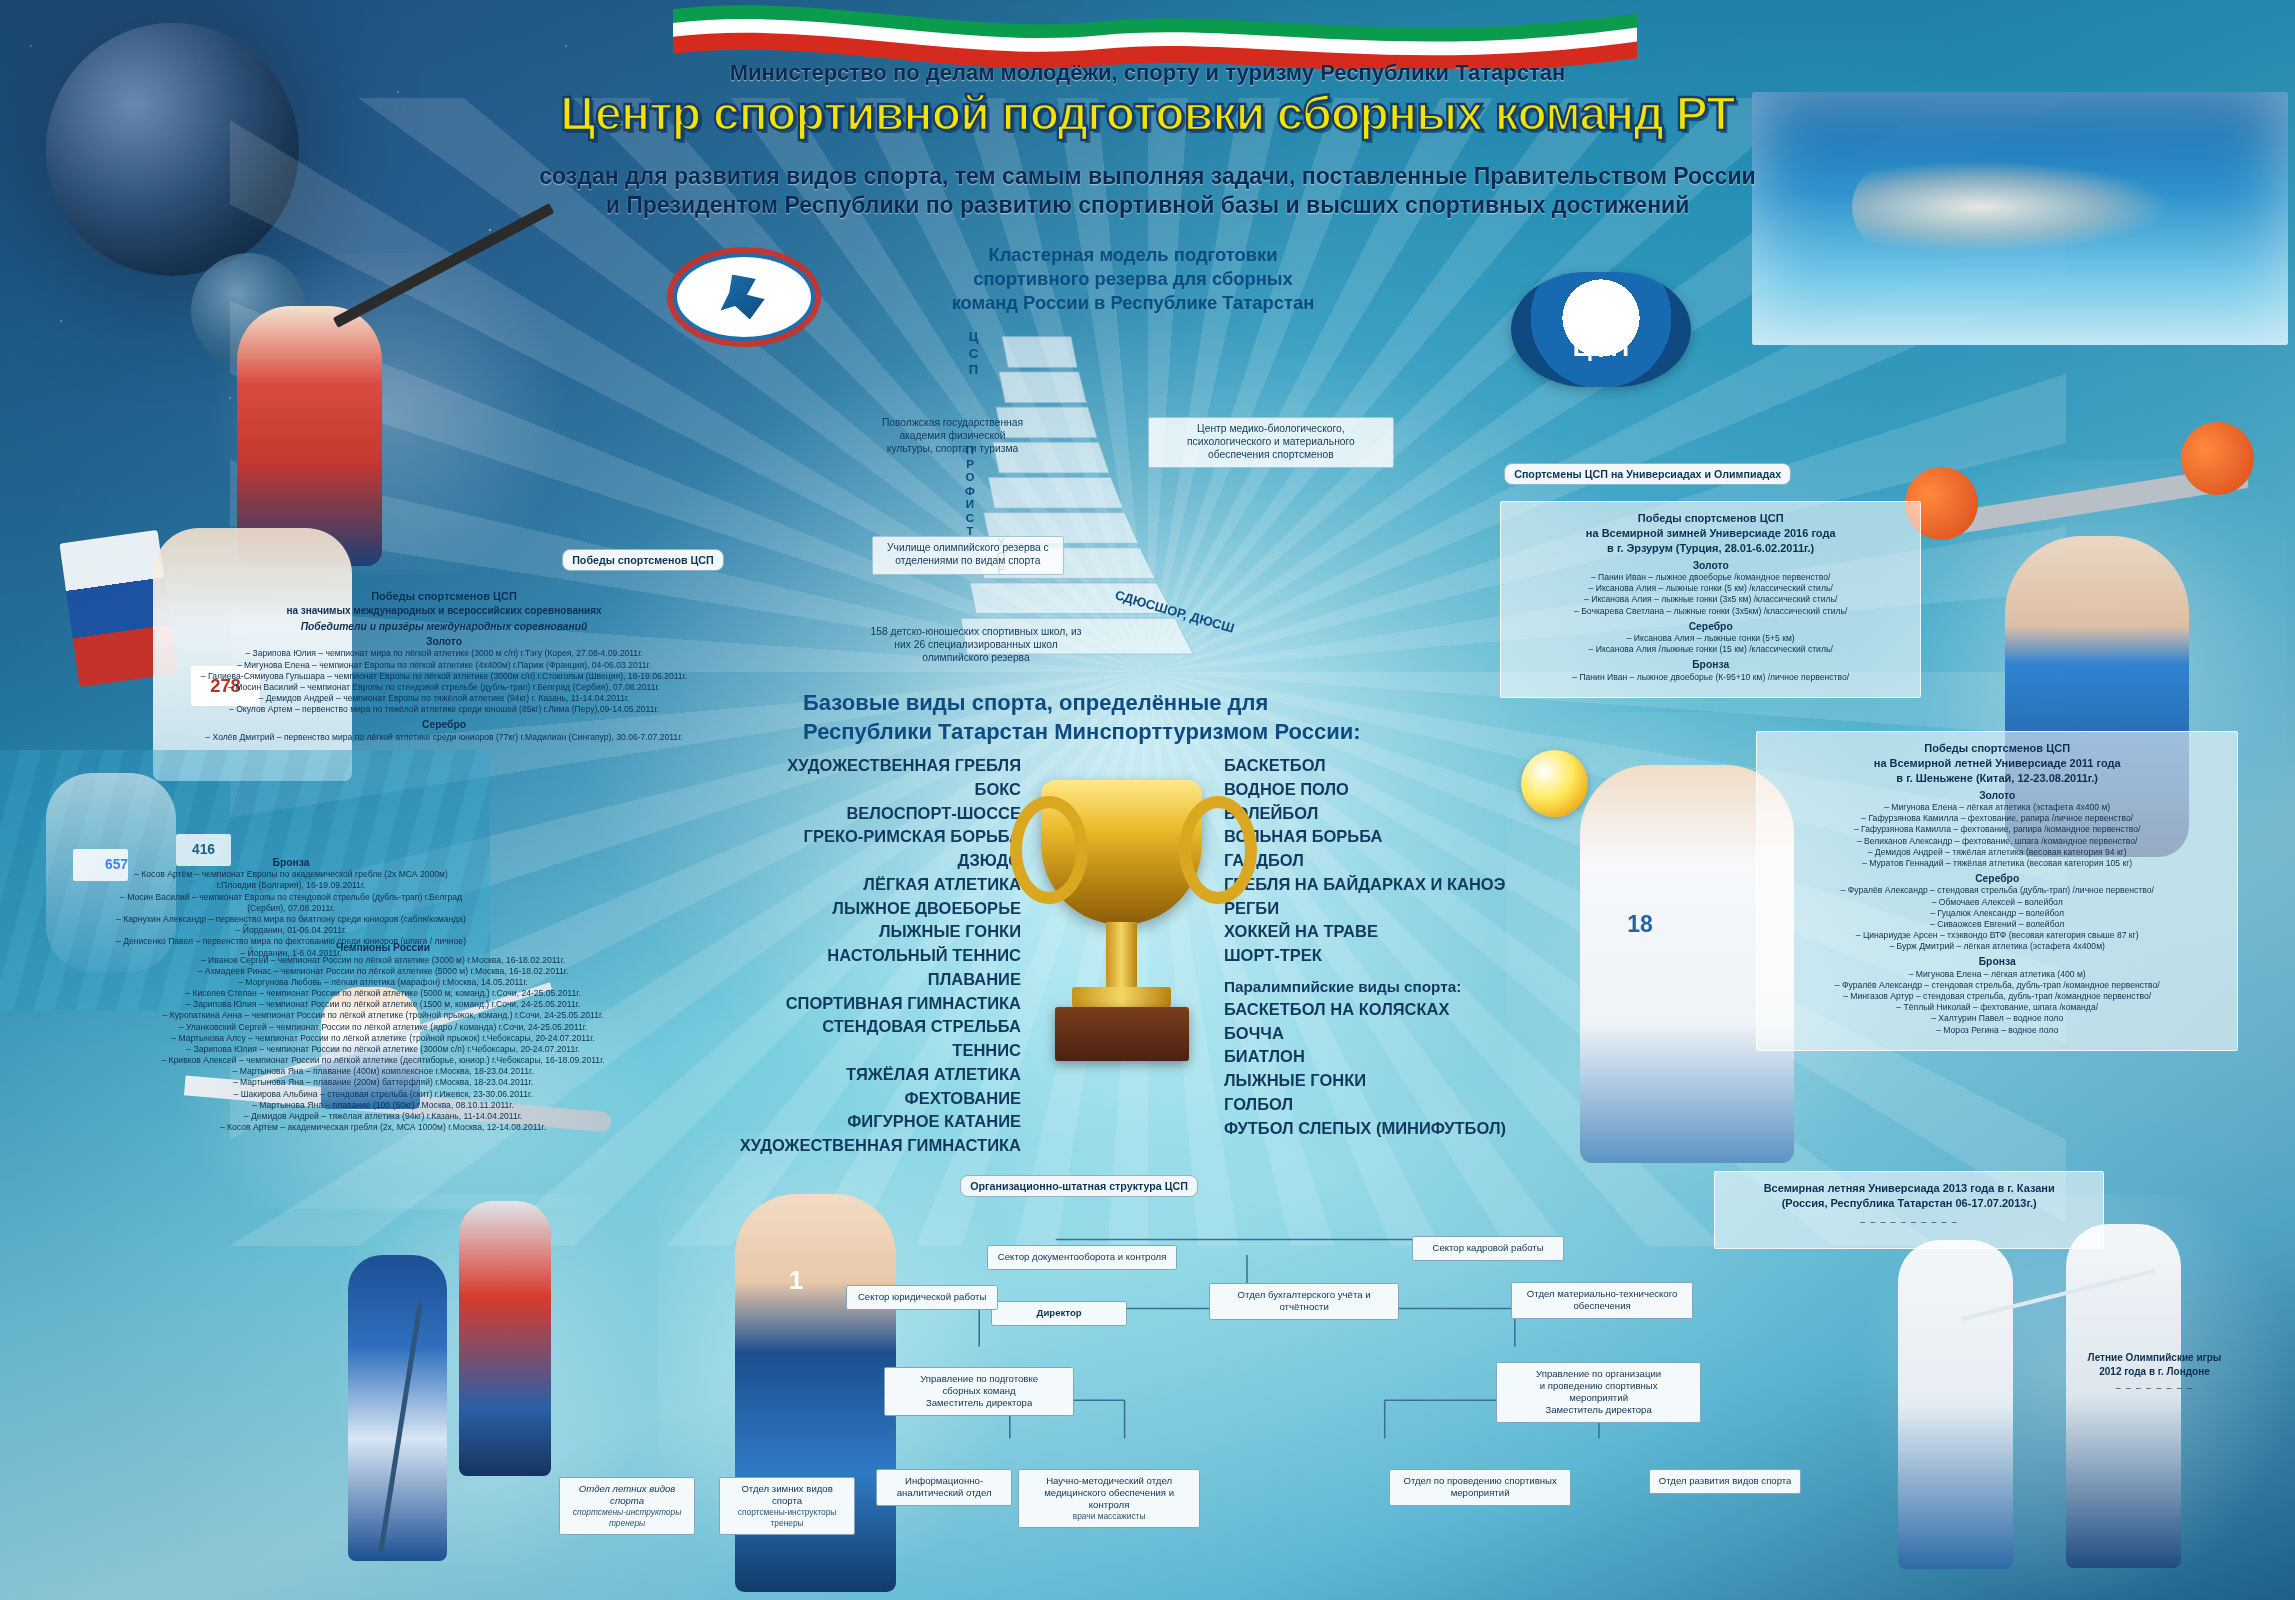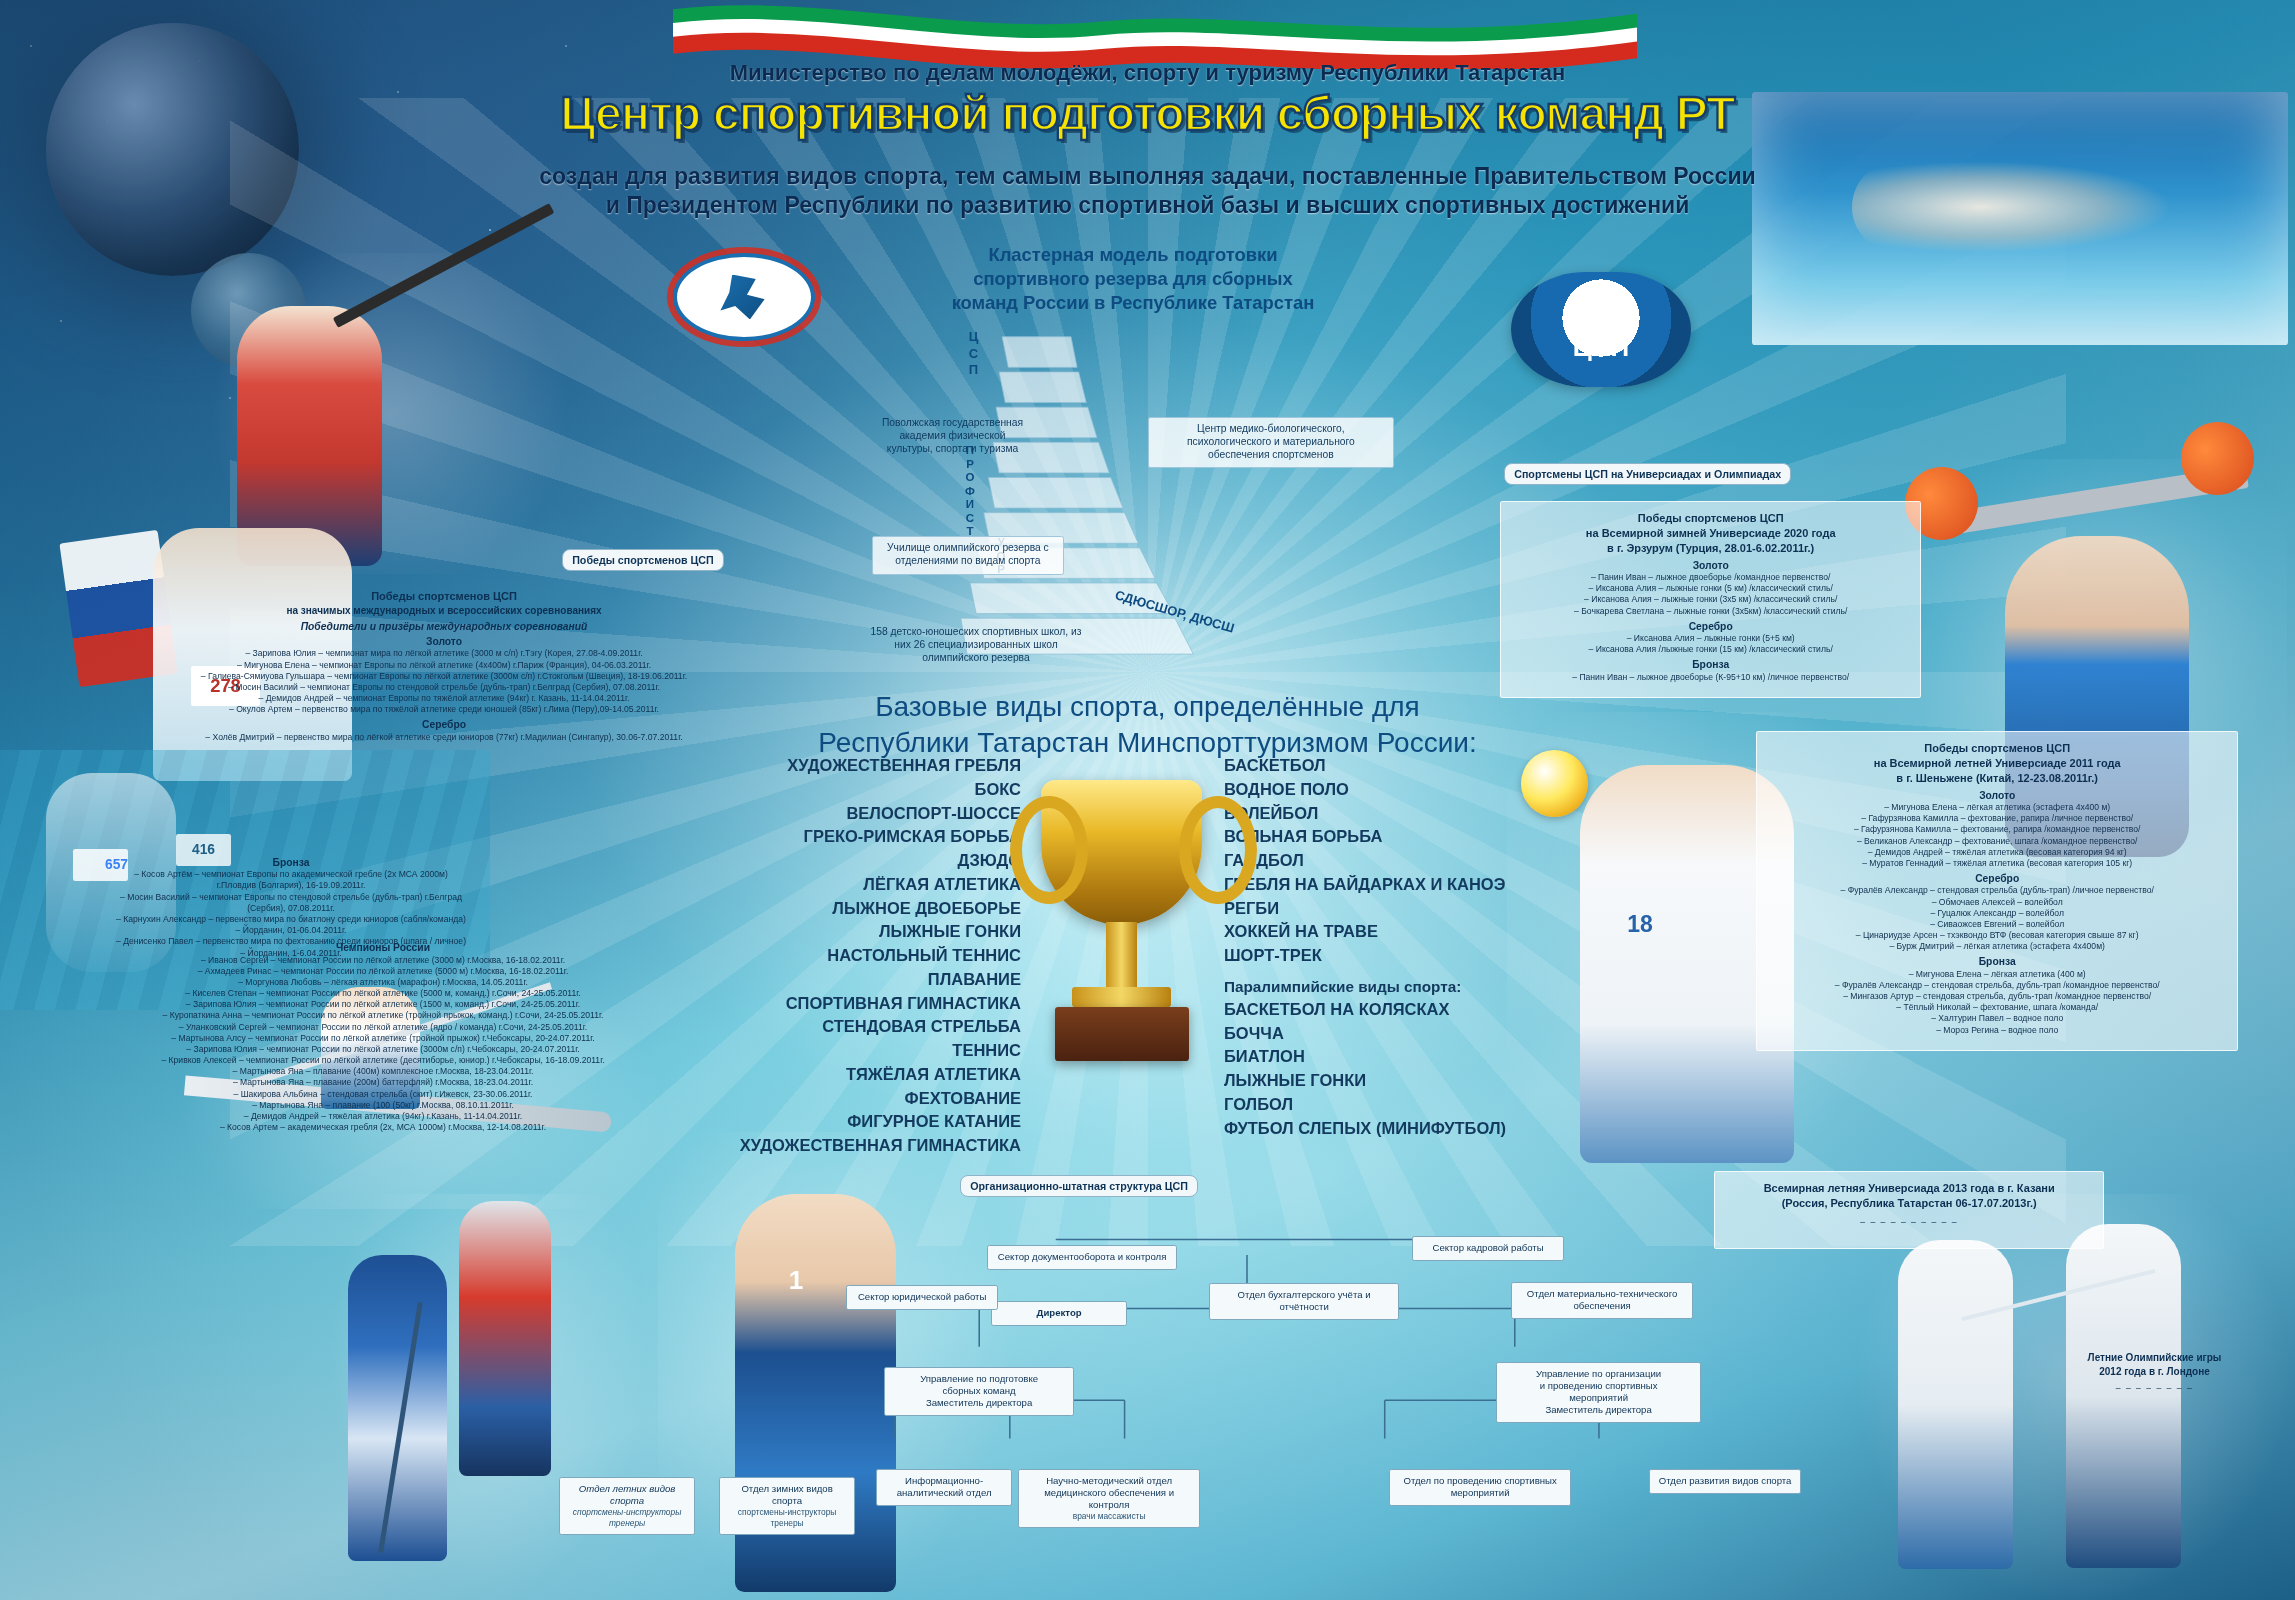--- a/index.html
+++ b/index.html
@@ -70,22 +70,22 @@
   #emblem2{left:1511px;top:272px;width:180px;height:115px;}
   
   .panel{background:rgba(255,255,255,.55);border:0.8px solid rgba(255,255,255,.8);
      border-radius:2.3px;color:#0f2f4d;}
   .caption{background:#f2f7fa;border:0.8px solid #8fb4c8;border-radius:8px;
      font-size:10.7px;color:#0d3356;padding:3.8px 9.2px;text-align:center;font-weight:bold;}
   .ach-title{font-size:11px;font-weight:bold;text-align:center;color:#0c2f52;line-height:1.35;}
   .ach-medal{font-size:10.3px;font-weight:bold;text-align:center;color:#0c2f52;margin:3.8px 0 1.5px;}
   .ach-item{font-size:8.6px;line-height:1.3;color:#10304f;}
   
-  #sportHead{left:50%;top:689px;transform:translateX(-50%);width:689px;text-align:center;
-     color:#0d4b80;font-size:28px;font-weight:normal;line-height:1.3;}
+  #sportHead{left:50%;top:689px;transform:translateX(-50%);width:689px;
+     color:#0d4b80;font-size:22px;font-weight:bold;line-height:1.3;}
   #sportLeft{left:654px;top:754px;width:367px;text-align:right;}
   #sportRight{left:1224px;top:754px;width:367px;text-align:left;}
   .sport{font-size:16.5px;font-weight:bold;color:#133a5e;line-height:1.44;white-space:nowrap;}
   .sport.sub{font-size:15.3px;margin-top:8px;}
   #cup{left:1018px;top:765px;width:207px;height:321px;}
   
   .org{position:absolute;background:#f4f9fb;border:0.8px solid #7fa8bf;border-radius:2.3px;
      font-size:9.6px;color:#0d3356;text-align:center;padding:5.4px 6.1px;line-height:1.25;}
   .org b{font-weight:bold;}
   .orgsmall{font-size:8.4px;color:#2a5576;}
@@ -341,21 +341,21 @@
   <div class="ach-item centerline">– Мартынова Яна – плавание (200м) баттерфляй) г.Москва, 18-23.04.2011г.</div>
   <div class="ach-item centerline">– Шакирова Альбина – стендовая стрельба (скит) г.Ижевск, 23-30.06.2011г.</div>
   <div class="ach-item centerline">– Мартынова Яна – плавание (100 (50кг) г.Москва, 08.10.11.2011г.</div>
   <div class="ach-item centerline">– Демидов Андрей – тяжёлая атлетика (94кг) г.Казань, 11-14.04.2011г.</div>
   <div class="ach-item centerline">– Косов Артем – академическая гребля (2х, МСА 1000м) г.Москва, 12-14.08.2011г.</div>
 </div>
 
 <div class="abs caption" style="left:1504px;top:463px;">Спортсмены ЦСП на Универсиадах и Олимпиадах</div>
 <div class="abs panel" style="left:1500px;top:501px;width:398px;padding:9.2px 10.7px 13.8px;">
   <div class="ach-title">Победы спортсменов ЦСП</div>
-  <div class="ach-title">на Всемирной зимней Универсиаде 2020 года</div>
+  <div class="ach-title">на Всемирной зимней Универсиаде 2016 года</div>
   <div class="ach-title">в г. Эрзурум (Турция, 28.01-6.02.2011г.)</div>
   <div class="ach-medal">Золото</div>
   <div class="ach-item centerline">– Панин Иван – лыжное двоеборье /командное первенство/</div>
   <div class="ach-item centerline">– Иксанова Алия – лыжные гонки (5 км) /классический стиль/</div>
   <div class="ach-item centerline">– Иксанова Алия – лыжные гонки (3х5 км) /классический стиль/</div>
   <div class="ach-item centerline">– Бочкарева Светлана – лыжные гонки (3х5км) /классический стиль/</div>
   <div class="ach-medal">Серебро</div>
   <div class="ach-item centerline">– Иксанова Алия – лыжные гонки (5+5 км)</div>
   <div class="ach-item centerline">– Иксанова Алия /лыжные гонки (15 км) /классический стиль/</div>
   <div class="ach-medal">Бронза</div>

